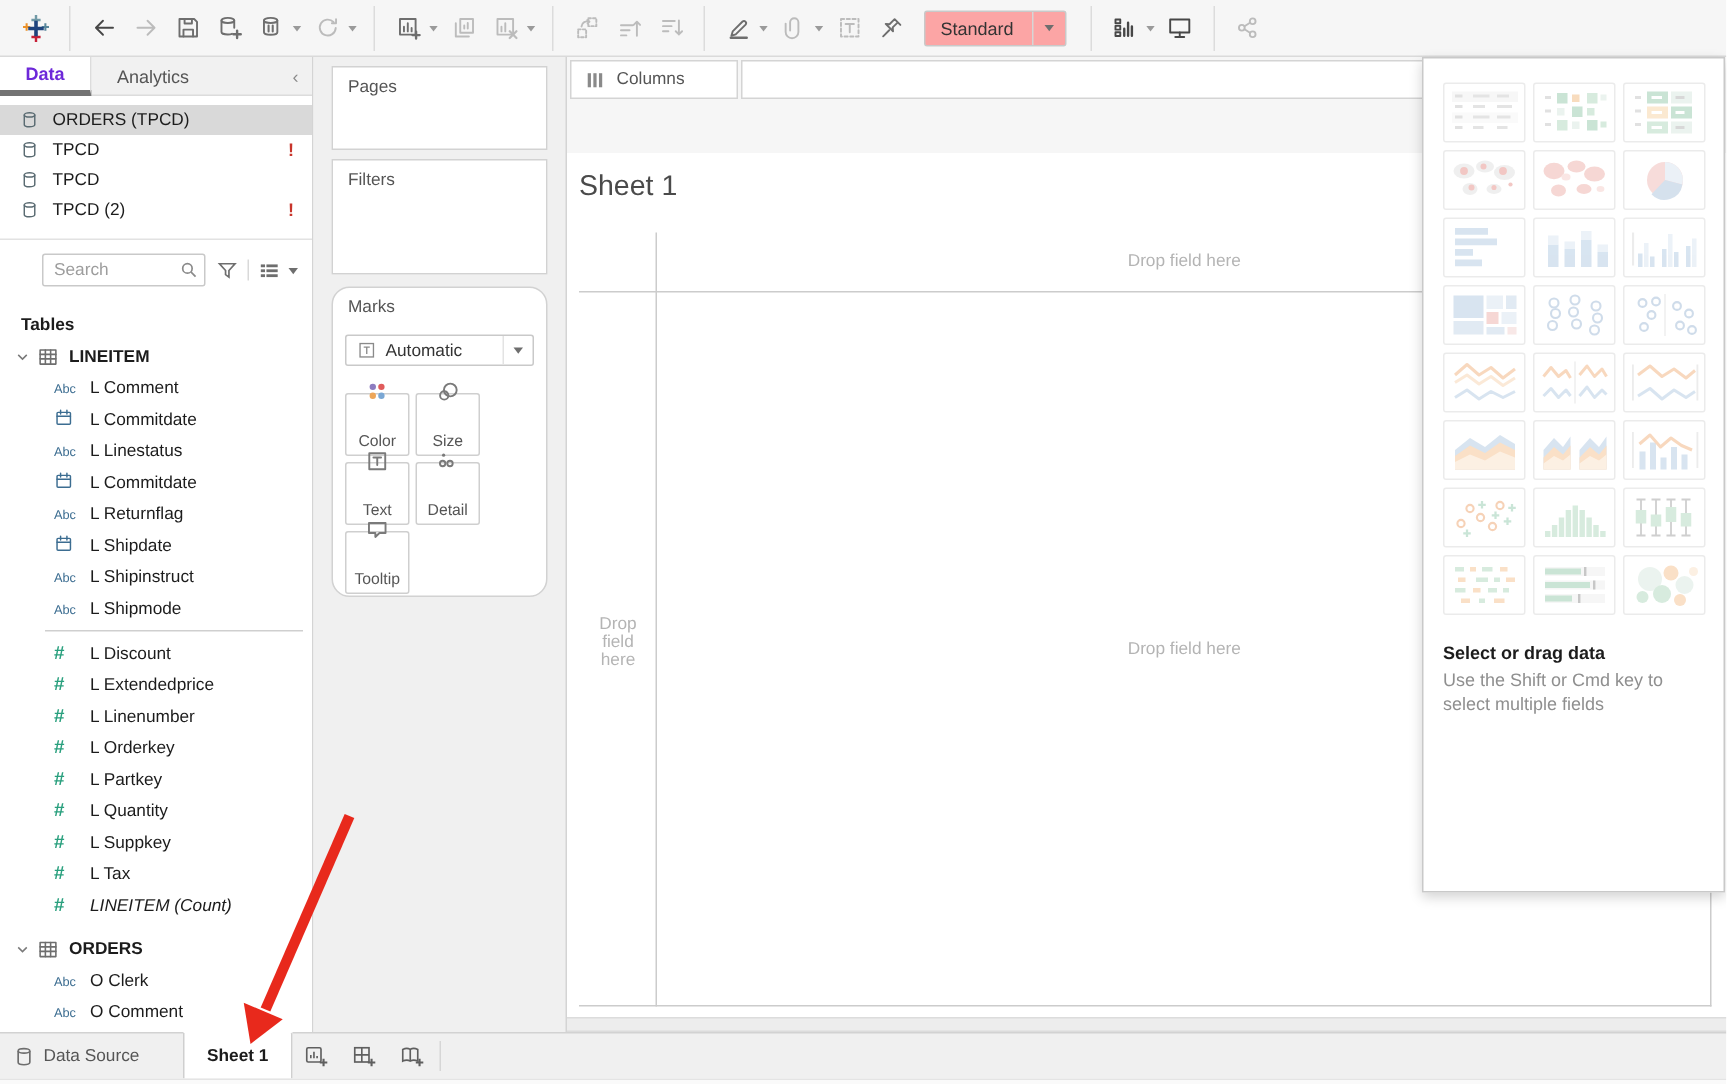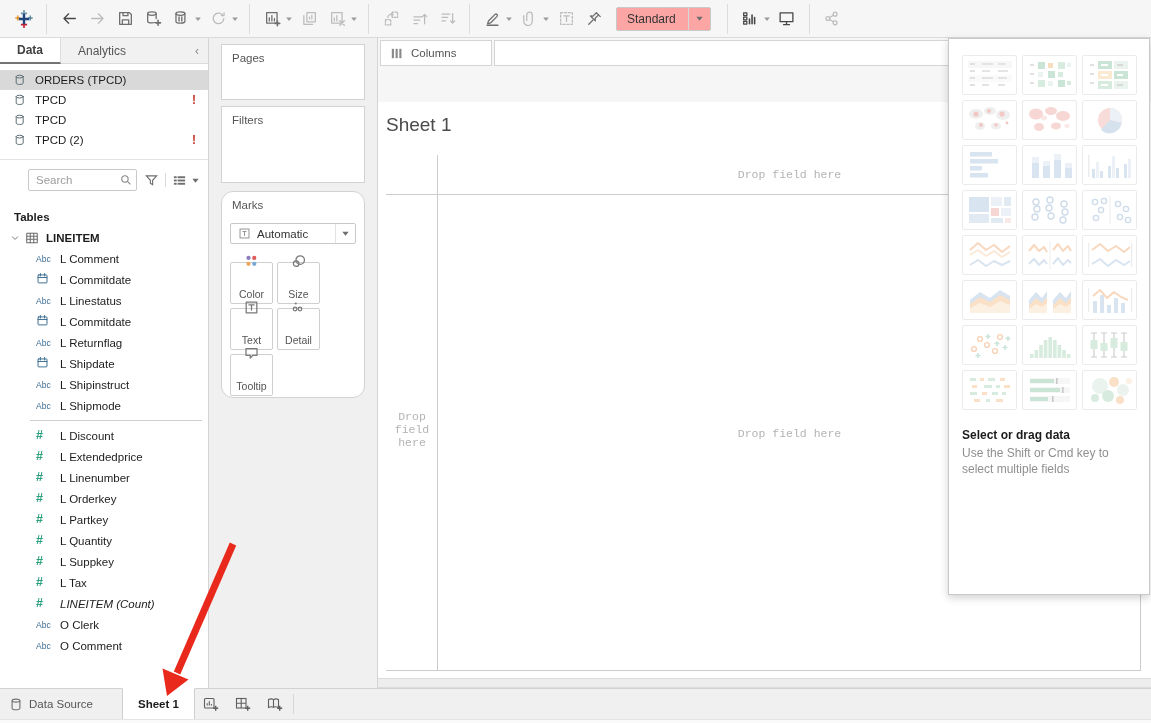--- a/index.html
+++ b/index.html
@@ -22,21 +22,21 @@
   .fit-select .fit-label { padding:0 12px 0 10px; font-size:12px; color:#333; min-width:62px; }
   .fit-select .fit-caret { width:22px; height:100%; border-left:1px solid #d6d6d6; display:flex; align-items:center; justify-content:center; color:#6e6e6e; }
   .showme-btn { position:absolute; right:0; top:0; width:103px; height:38px; background:#fff;
     border-left:1px solid #e0e0e0; display:flex; align-items:center; justify-content:center; gap:7px; cursor:pointer; }
   .showme-btn .label { font-size:12.5px; color:#333; }
   
   .sidebar { position:absolute; left:0; top:38px; width:209px; height:650px; background:#fff;
     border-right:1px solid #d4d4d4; overflow:hidden; }
   .side-tabs { display:flex; height:26px; background:#f1f1f1; border-bottom:1px solid #dcdcdc; align-items:stretch; }
   .side-tab { display:flex; align-items:center; padding:0 17px; font-size:12px; color:#555; cursor:pointer; }
-  .side-tab.active { background:#fff; border-right:1px solid #dcdcdc; color:#404040; font-weight:bold; margin-bottom:-1px; border-bottom:2px solid #737373; }
+  .side-tab.active { background:#fff; border-right:1px solid #dcdcdc; color:#6d28d9; font-weight:bold; margin-bottom:-1px; border-bottom:4px solid #737373; }
   .side-collapse { margin-left:auto; display:flex; align-items:center; padding:0 9px; color:#8a8a8a; font-size:12px; cursor:pointer; }
   .ds-list { padding-top:6px; }
   .ds-row { display:flex; align-items:center; height:20px; padding:0 8px 0 14px; cursor:pointer; color:#1c1c1c; }
   .ds-row.selected { background:#d9d9d9; }
   .ds-row .ds-icon { color:#5a6b72; margin-right:8px; display:flex; }
   .ds-row .ds-label { flex:1; font-size:11.5px; }
   .ds-row .ds-error { color:#c8352c; font-weight:bold; font-size:12px; padding-right:4px; }
   .side-sep { height:1px; background:#e2e2e2; margin-top:9px; }
   .search-row { display:flex; align-items:center; padding:9px 8px 8px 28px; }
   .search-box { position:relative; width:116px; height:22px; }
@@ -79,21 +79,21 @@
   .marks-btn .micon { color:#7a7a7a; display:flex; }
   
   .canvas { position:absolute; left:378px; top:38px; width:773px; height:650px; background:#fff; }
   .canvas-top { position:absolute; left:0; top:0; width:773px; height:64px; background:#f6f6f6; }
   .shelf-row { position:absolute; left:2px; display:flex; height:27px; }
   .shelf-label { width:112px; height:26px; background:#fff; border:1px solid #d4d4d4; display:flex; align-items:center; padding-left:8px; gap:7px; color:#555; }
   .shelf-label .shicon { color:#8a8a8a; display:flex; }
   .shelf-fields { width:458px; height:26px; background:#fff; border:1px solid #d4d4d4; margin-left:2px; }
   .sheet-title { position:absolute; left:8px; top:76px; font-size:19px; color:#4a4a4a; }
   .gridline { position:absolute; background:#cccccc; }
-  .drop-hint { position:absolute; color:#b4b4b4; font-size:11.5px; text-align:center;font-family:Liberation Mono, monospace; }
+  .drop-hint { position:absolute; color:#b4b4b4; font-size:11.5px; text-align:center; }
   .canvas-scroll { position:absolute; left:0; top:640px; width:773px; height:10px; background:#ededed; border-top:1px solid #dcdcdc; border-bottom:1px solid #dcdcdc; }
   
   .showme-panel { position:absolute; left:948px; top:38px; width:202px; height:557px; background:#fff;
     border:1px solid #c9c9c9; box-shadow:0 3px 8px rgba(0,0,0,0.18); }
   .sm-grid { display:grid; grid-template-columns:repeat(3,55px); grid-auto-rows:40px; gap:5px; padding:16px 0 0 13px; }
   .sm-cell { border:1px solid #dcdcdc; border-radius:2px; background:#fff; display:flex; align-items:center; justify-content:center; cursor:pointer; opacity:0.55; }
   .sm-title { margin:18px 0 4px 13px; font-size:12px; font-weight:bold; color:#1c1c1c; }
   .sm-sub { margin:2px 14px 0 13px; font-size:12px; color:#8f8f8f; line-height:1.3; }
   
   .bottom-bar { position:absolute; left:0; top:688px; width:1151px; height:31px; background:#f0f0f0; border-top:1px solid #d2d2d2; display:flex; align-items:stretch; }
@@ -496,20 +496,34 @@
           <span class="field-icon">
             <span class="ficon-num">#</span>
           </span>
           <span class="field-label">L Tax</span>
         </div>
         <div class="field-row">
           <span class="field-icon">
             <span class="ficon-num">#</span>
           </span>
           <span class="field-label italic">LINEITEM (Count)</span>
+        </div>
+        <div class="tbl-header orders">
+          <span class="chev">
+            <svg width="10" height="10" viewBox="0 0 14 14" fill="none" stroke="currentColor" stroke-width="1.4">
+              <path d="M3 5l4 4 4-4"></path>
+            </svg>
+          </span>
+          <span class="tblicon">
+            <svg width="14" height="14" viewBox="0 0 16 16" fill="none" stroke="currentColor" stroke-width="1.2" stroke-linecap="round" stroke-linejoin="round">
+              <rect x="2" y="2.6" width="12" height="10.8"></rect>
+              <path d="M2 6h12M2 9.4h12M6 2.6v10.8M10 2.6v10.8"></path>
+            </svg>
+          </span>
+          <span class="tbl-name">ORDERS</span>
         </div>
         <div class="field-row">
           <span class="field-icon">
             <span class="ficon-abc">Abc</span>
           </span>
           <span class="field-label">O Clerk</span>
         </div>
         <div class="field-row">
           <span class="field-icon">
             <span class="ficon-abc">Abc</span>

